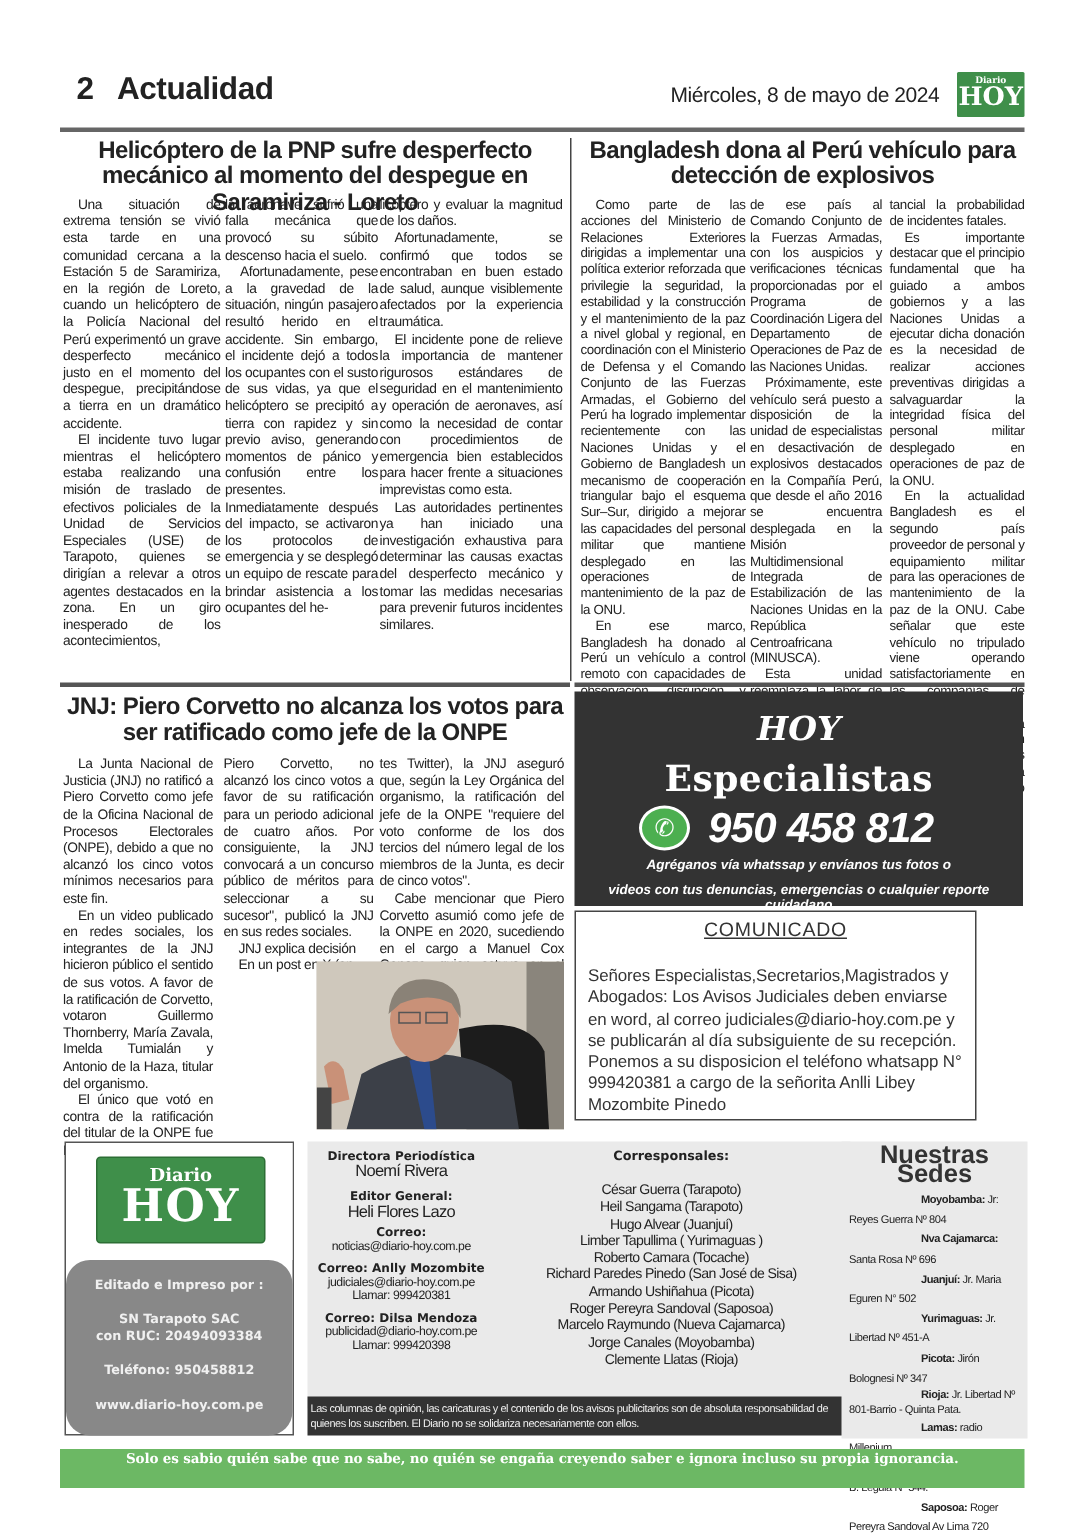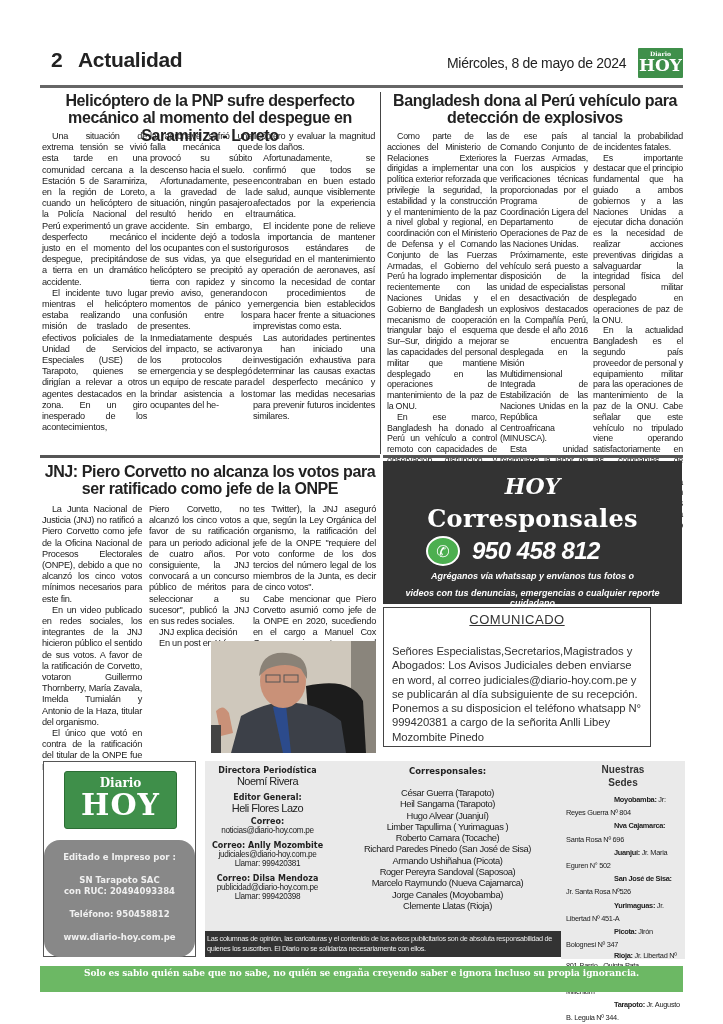--- a/index.html
+++ b/index.html
@@ -27,21 +27,21 @@
   .col p { text-indent: 10px; }
   .vrule { width: 1px; background: #444; }
   .hrule { height: 3px; background: #555; }
 
   
   .ad { left: 383px; top: 461px; width: 299px; height: 143px; background: #333; color: #fff; text-align: center; }
   .ad-hoy { position: absolute; top: 12px; left: 0; width: 100%; font-family: "DejaVu Serif", serif; font-style: italic; font-weight: bold; font-size: 22px; }
   .ad-alert { position: absolute; top: 43px; left: 0; width: 100%; font-family: "DejaVu Serif", serif; font-weight: bold; font-size: 24px; letter-spacing: 0.3px; }
   .ad-phone-row { position: absolute; top: 75px; left: 43px; display: flex; align-items: center; }
   .wa-icon { width: 34px; height: 30px; border-radius: 50%; background: #4caf50; border: 2px solid #fff; display: flex; align-items: center; justify-content: center; font-size: 16px; color: #fff; }
-  .ad-phone { margin-left: 12px; font-size: 24px; font-weight: bold; font-style: italic; letter-spacing: -0.5px; }
+  .ad-phone { margin-left: 12px; font-size: 28px; font-weight: bold; font-style: italic; letter-spacing: -0.5px; }
   .ad-line1 { position: absolute; top: 110px; left: 0; width: 100%; font-size: 9px; font-style: italic; font-weight: bold; }
   .ad-line2 { position: absolute; top: 127px; left: 0; width: 100%; font-size: 9px; font-style: italic; font-weight: bold; }
 
   
   .comun { left: 383px; top: 607px; width: 268px; height: 140px; border: 1.5px solid #444; background: #fff; padding: 4px 8px; }
   .comun-title { text-align: center; font-size: 13px; text-decoration: underline; color: #333; letter-spacing: 0.5px; margin-bottom: 17px; }
   .comun-body { font-size: 11.3px; line-height: 14.3px; color: #333; letter-spacing: -0.1px; }
 
   
   .photo { left: 211px; top: 641px; width: 165px; height: 112px; overflow: hidden; background: #c9c3b8; }
@@ -59,21 +59,21 @@
   .f-staff { position: absolute; left: 0; top: 5px; width: 125px; text-align: center; color: #222; }
   .f-staff .lbl { font-family: "DejaVu Sans", sans-serif; font-weight: bold; font-size: 8px; }
   .f-staff .val { font-size: 11px; letter-spacing: -0.5px; }
   .f-staff .small { font-size: 8.2px; letter-spacing: -0.3px; }
   .f-corr { position: absolute; left: 125px; top: 5px; width: 235px; text-align: center; color: #222; }
   .f-corr .lbl { font-family: "DejaVu Sans", sans-serif; font-weight: bold; font-size: 8.5px; margin-bottom: 11px; text-align: center; }
   .f-corr .item { font-size: 9.4px; line-height: 11.3px; letter-spacing: -0.4px; }
   .f-disclaimer { left: 205px; top: 931px; width: 362px; height: 26px; background: #333; color: #eee; font-size: 7.3px; line-height: 10px; padding: 3px 2px; letter-spacing: -0.3px; }
 
   .f-sedes { left: 561px; top: 761px; width: 124px; height: 198px; background: #eaeaea; padding: 2px 5px; }
-  .f-sedes-title { text-align: center; font-weight: bold; font-size: 10px; line-height: 13px; color: #333; margin-bottom: 4px; }
+  .f-sedes-title { text-align: center; font-weight: bold; font-size: 17px; line-height: 13px; color: #333; margin-bottom: 4px; }
   .sede { font-size: 7.4px; line-height: 13.2px; color: #222; letter-spacing: -0.3px; }
   .sede b { font-weight: bold; padding-left: 48px; }
 
   .quote-bar { left: 40px; top: 966px; width: 643px; height: 26px; background: #6cb864; color: #fff; text-align: center; font-family: "DejaVu Serif", serif; font-weight: bold; font-size: 9px; line-height: 11px; padding-top: 2px; letter-spacing: -0.1px; }
 </style>
 </head>
 <body>
 
 <div class="abs page-num">2</div>
 <div class="abs section-title">Actualidad</div>
@@ -146,21 +146,21 @@
     <path d="M48 35 Q50 10 75 12 Q98 14 96 38 L90 28 Q75 20 56 28 Z" fill="#8a8277"></path>
     <rect x="55" y="34" width="14" height="7" fill="none" stroke="#555" stroke-width="1"></rect>
     <rect x="73" y="34" width="14" height="7" fill="none" stroke="#555" stroke-width="1"></rect>
     <path d="M5 70 Q12 62 18 72 L22 92 L10 95 Z" fill="#c99178"></path>
     <rect x="0" y="84" width="10" height="28" fill="#444"></rect>
   </svg>
 </div>
 
 <div class="abs ad">
   <div class="ad-hoy">HOY</div>
-  <div class="ad-alert">Corresponsales</div>
+  <div class="ad-alert">Especialistas</div>
   <div class="ad-phone-row">
     <div class="wa-icon">✆</div>
     <div class="ad-phone">950 458 812</div>
   </div>
   <div class="ad-line1">Agréganos vía whatssap y envíanos tus fotos o</div>
   <div class="ad-line2">videos con tus denuncias, emergencias o cualquier reporte  cuidadano</div>
 </div>
 
 <div class="abs comun">
   <div class="comun-title">COMUNICADO</div>
@@ -217,21 +217,20 @@
 
 <div class="abs f-sedes">
   <div class="f-sedes-title">
     <div>Nuestras</div>
     <div>Sedes</div>
   </div>
   <div id="sedes-list">
       <div class="sede"><b>Moyobamba: </b><span>Jr: Reyes Guerra Nº 804</span></div>
       <div class="sede"><b>Nva Cajamarca: </b><span>Santa Rosa Nº 696</span></div>
       <div class="sede"><b>Juanjuí: </b><span>Jr. Maria Eguren N° 502</span></div>
-      <div class="sede"><b>San José de Sisa: </b><span>Jr. Santa Rosa Nº526</span></div>
       <div class="sede"><b>Yurimaguas: </b><span>Jr. Libertad Nº 451-A</span></div>
       <div class="sede"><b>Picota: </b><span>Jirón Bolognesi Nº 347</span></div>
       <div class="sede" style="line-height: 10px;"><b>Rioja: </b><span>Jr. Libertad Nº 801-Barrio  - Quinta Pata.</span></div>
       <div class="sede"><b>Lamas: </b><span>radio Millenium</span></div>
       <div class="sede"><b>Tarapoto: </b><span>Jr. Augusto B. Leguia Nº 344.</span></div>
       <div class="sede"><b>Saposoa: </b><span>Roger Pereyra Sandoval Av  Lima 720</span></div>
       <div class="sede"><b>Tocache: </b><span>Ramon Castilla cuadra  15</span></div>
     </div>
 </div>
 

